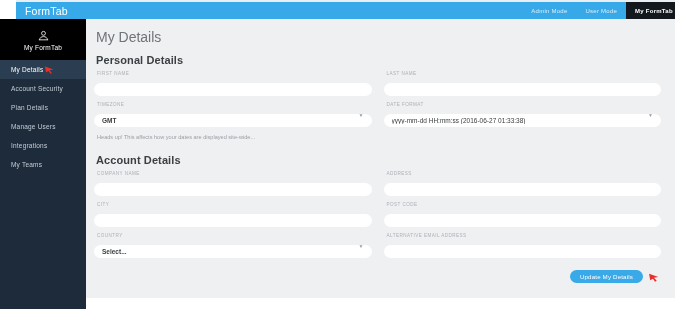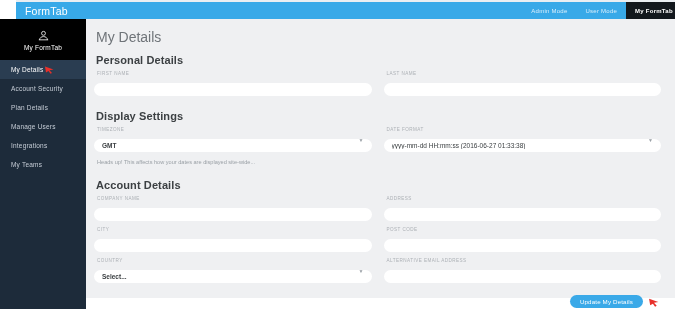--- a/index.html
+++ b/index.html
@@ -282,21 +282,20 @@
       <div class="field">
         <label class="field-label">FIRST NAME</label>
         <input class="field-input" type="text" value="" style="">
       </div>
       <div class="field">
         <label class="field-label">LAST NAME</label>
         <input class="field-input" type="text" value="" style="">
       </div>
     </div>
 
-    <h2 class="section-title spaced">Display Settings</h2>
     <div class="row">
       <div class="field">
         <label class="field-label">TIMEZONE</label>
         <div class="select-wrap">
           <select class="field-select">
             <option>GMT</option>
           </select>
           <span class="select-caret">▼</span>
         </div>
       </div>

